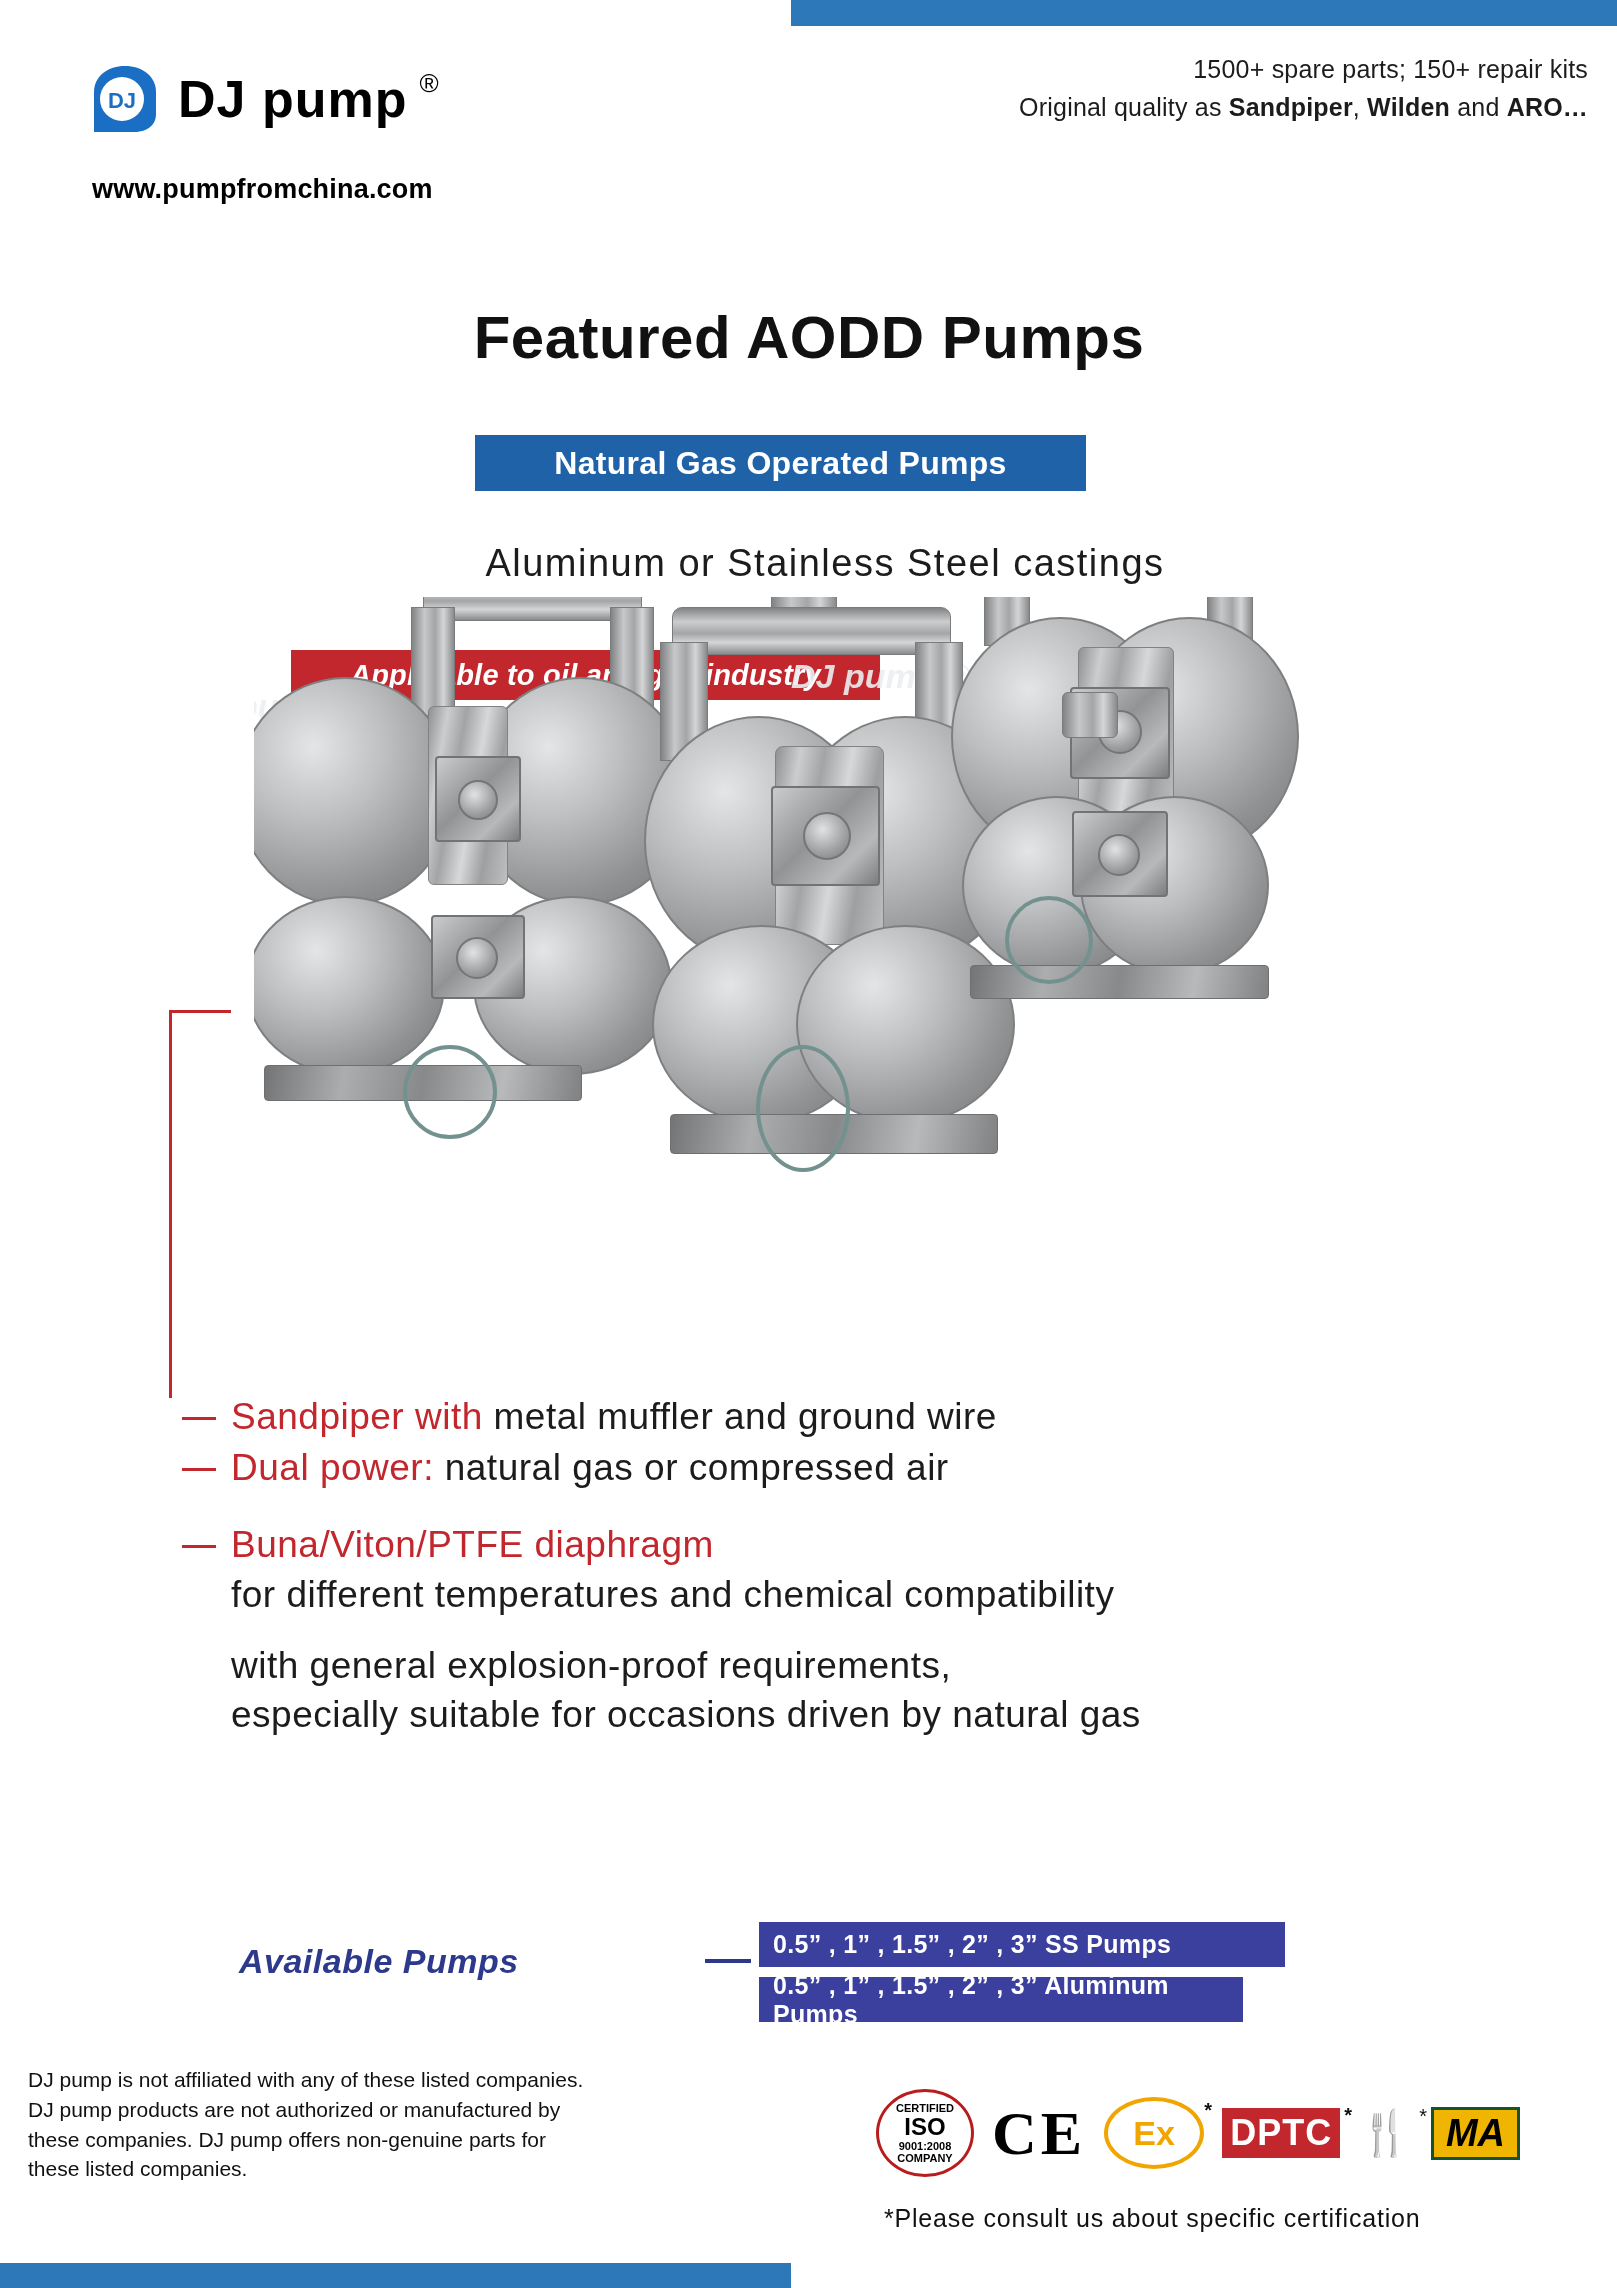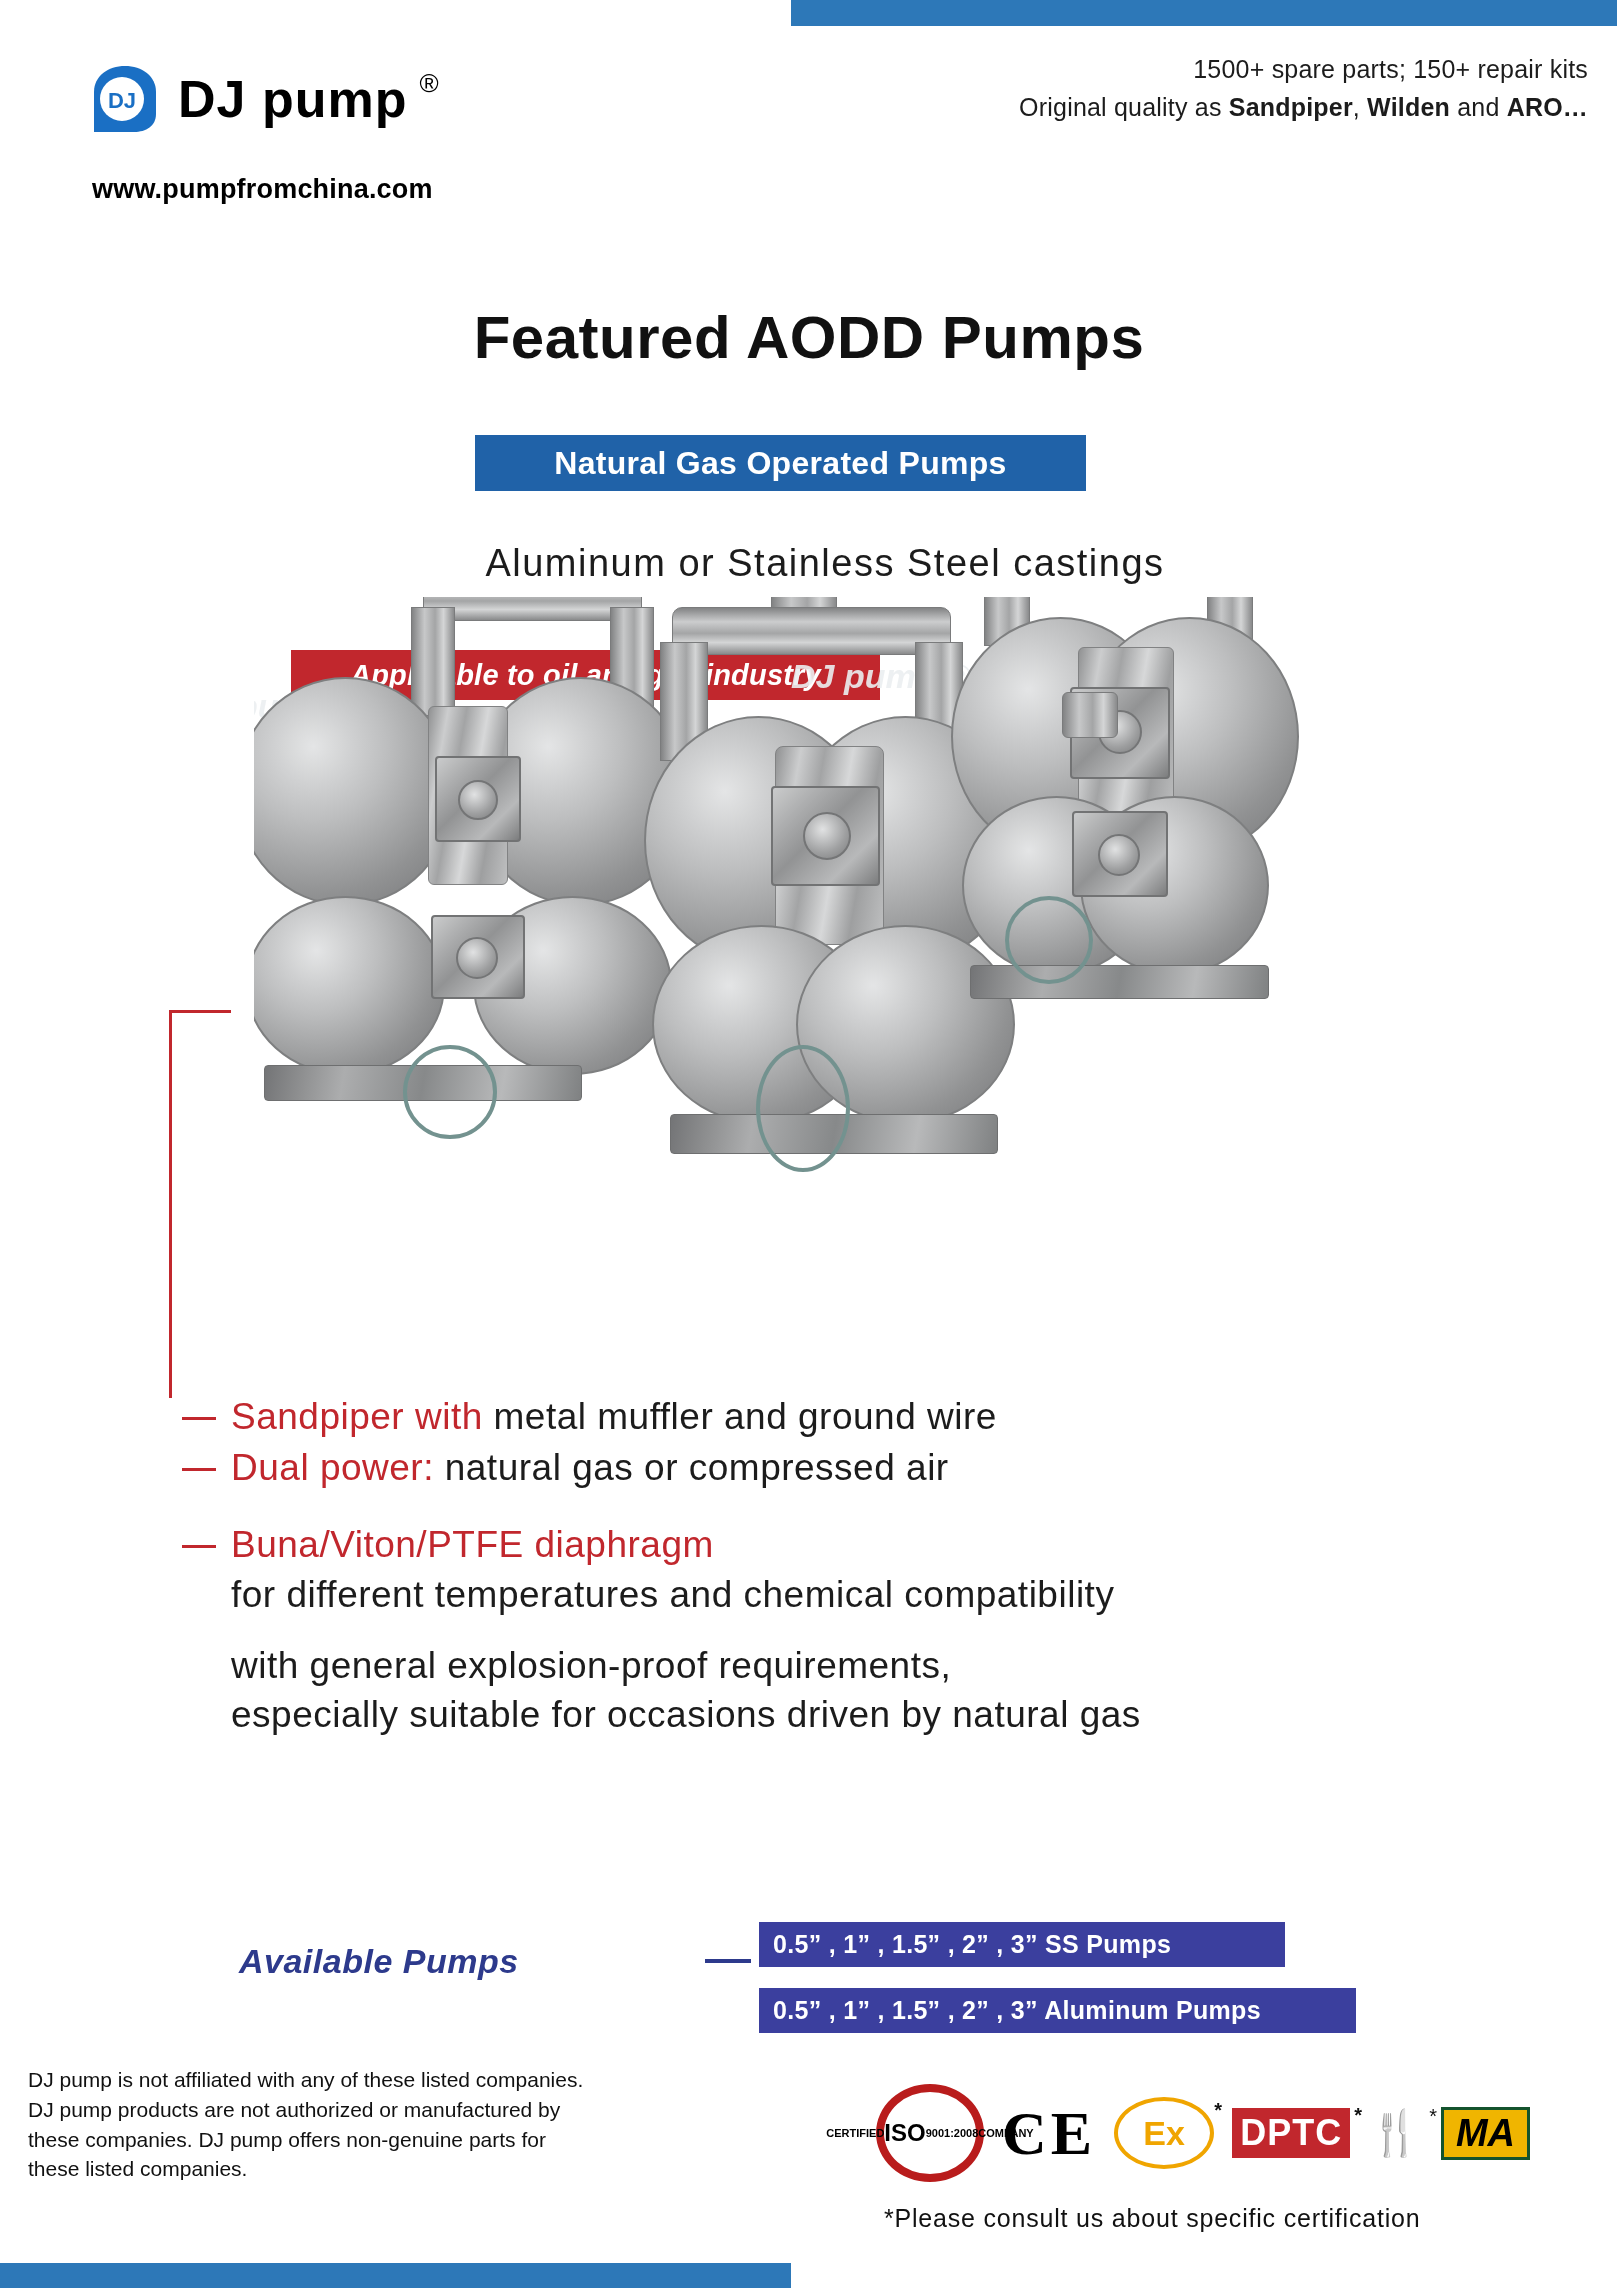--- a/index.html
+++ b/index.html
@@ -295,21 +295,21 @@
     color: #fff;
     font-size: 25px;
     font-weight: bold;
     display: flex;
     align-items: center;
     padding-left: 14px;
     box-sizing: border-box;
     letter-spacing: 0.3px;
   }
   .avail-badge.b1 { top: 2px; }
-  .avail-badge.b2 { top: 57px; width: 597px; margin-top: 11px; }
+  .avail-badge.b2 { top: 57px; width: 484px; }
 
   
   .disclaimer {
     position: absolute;
     left: 28px;
     top: 2065px;
     width: 557px;
     font-size: 21px;
     line-height: 1.42;
     color: #111;
@@ -321,23 +321,23 @@
     width: 716px;
     height: 86px;
     display: flex;
     align-items: center;
     gap: 18px;
   }
   .cert-iso {
     width: 92px;
     height: 82px;
     border-radius: 50%;
-    border: 8px solid #b91c1c;
-    display: flex;
-    flex-direction: row;
+    border: 3px solid #b91c1c;
+    display: flex;
+    flex-direction: column;
     align-items: center;
     justify-content: center;
     font-size: 11px;
     font-weight: bold;
     line-height: 1.1;
     text-align: center;
   }
   .cert-iso .big { font-size: 24px; }
   .cert-ce {
     font-size: 62px;

